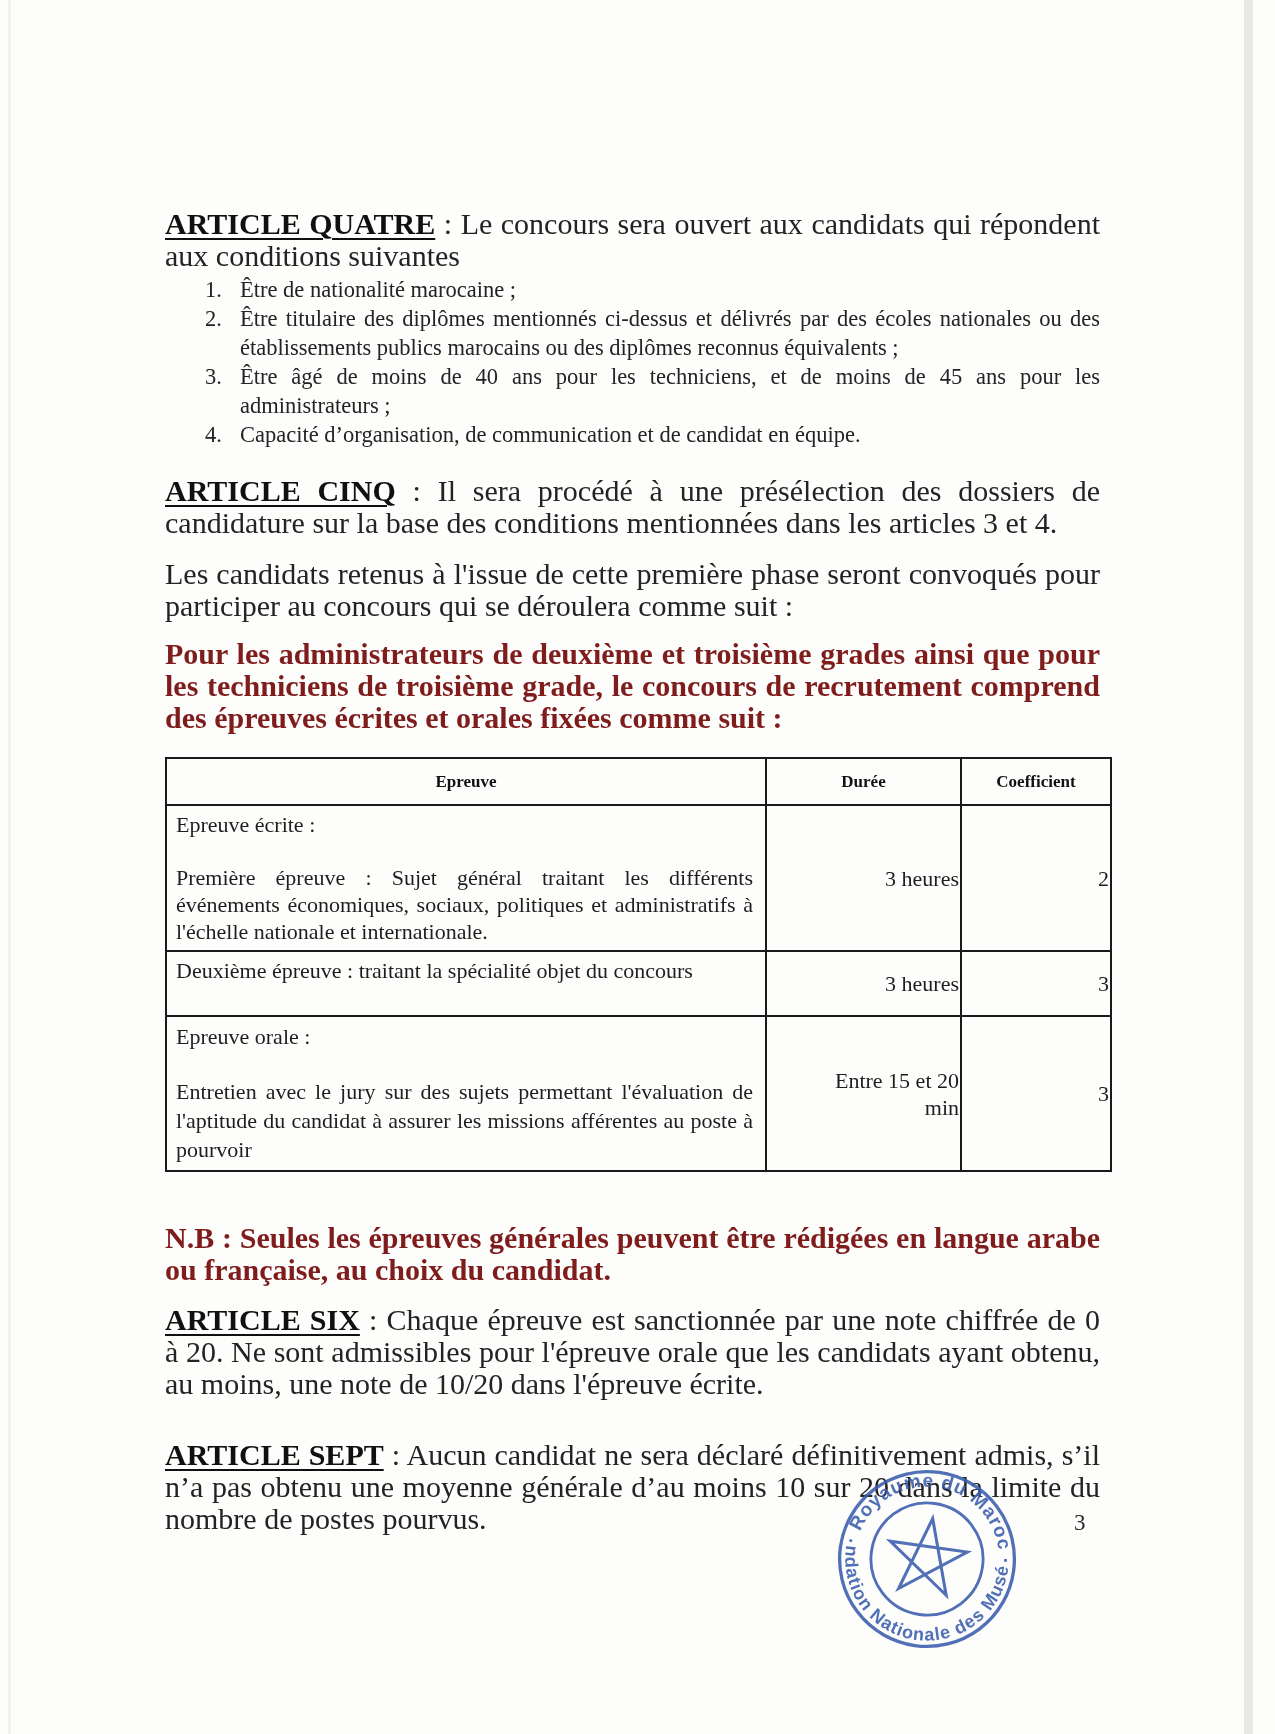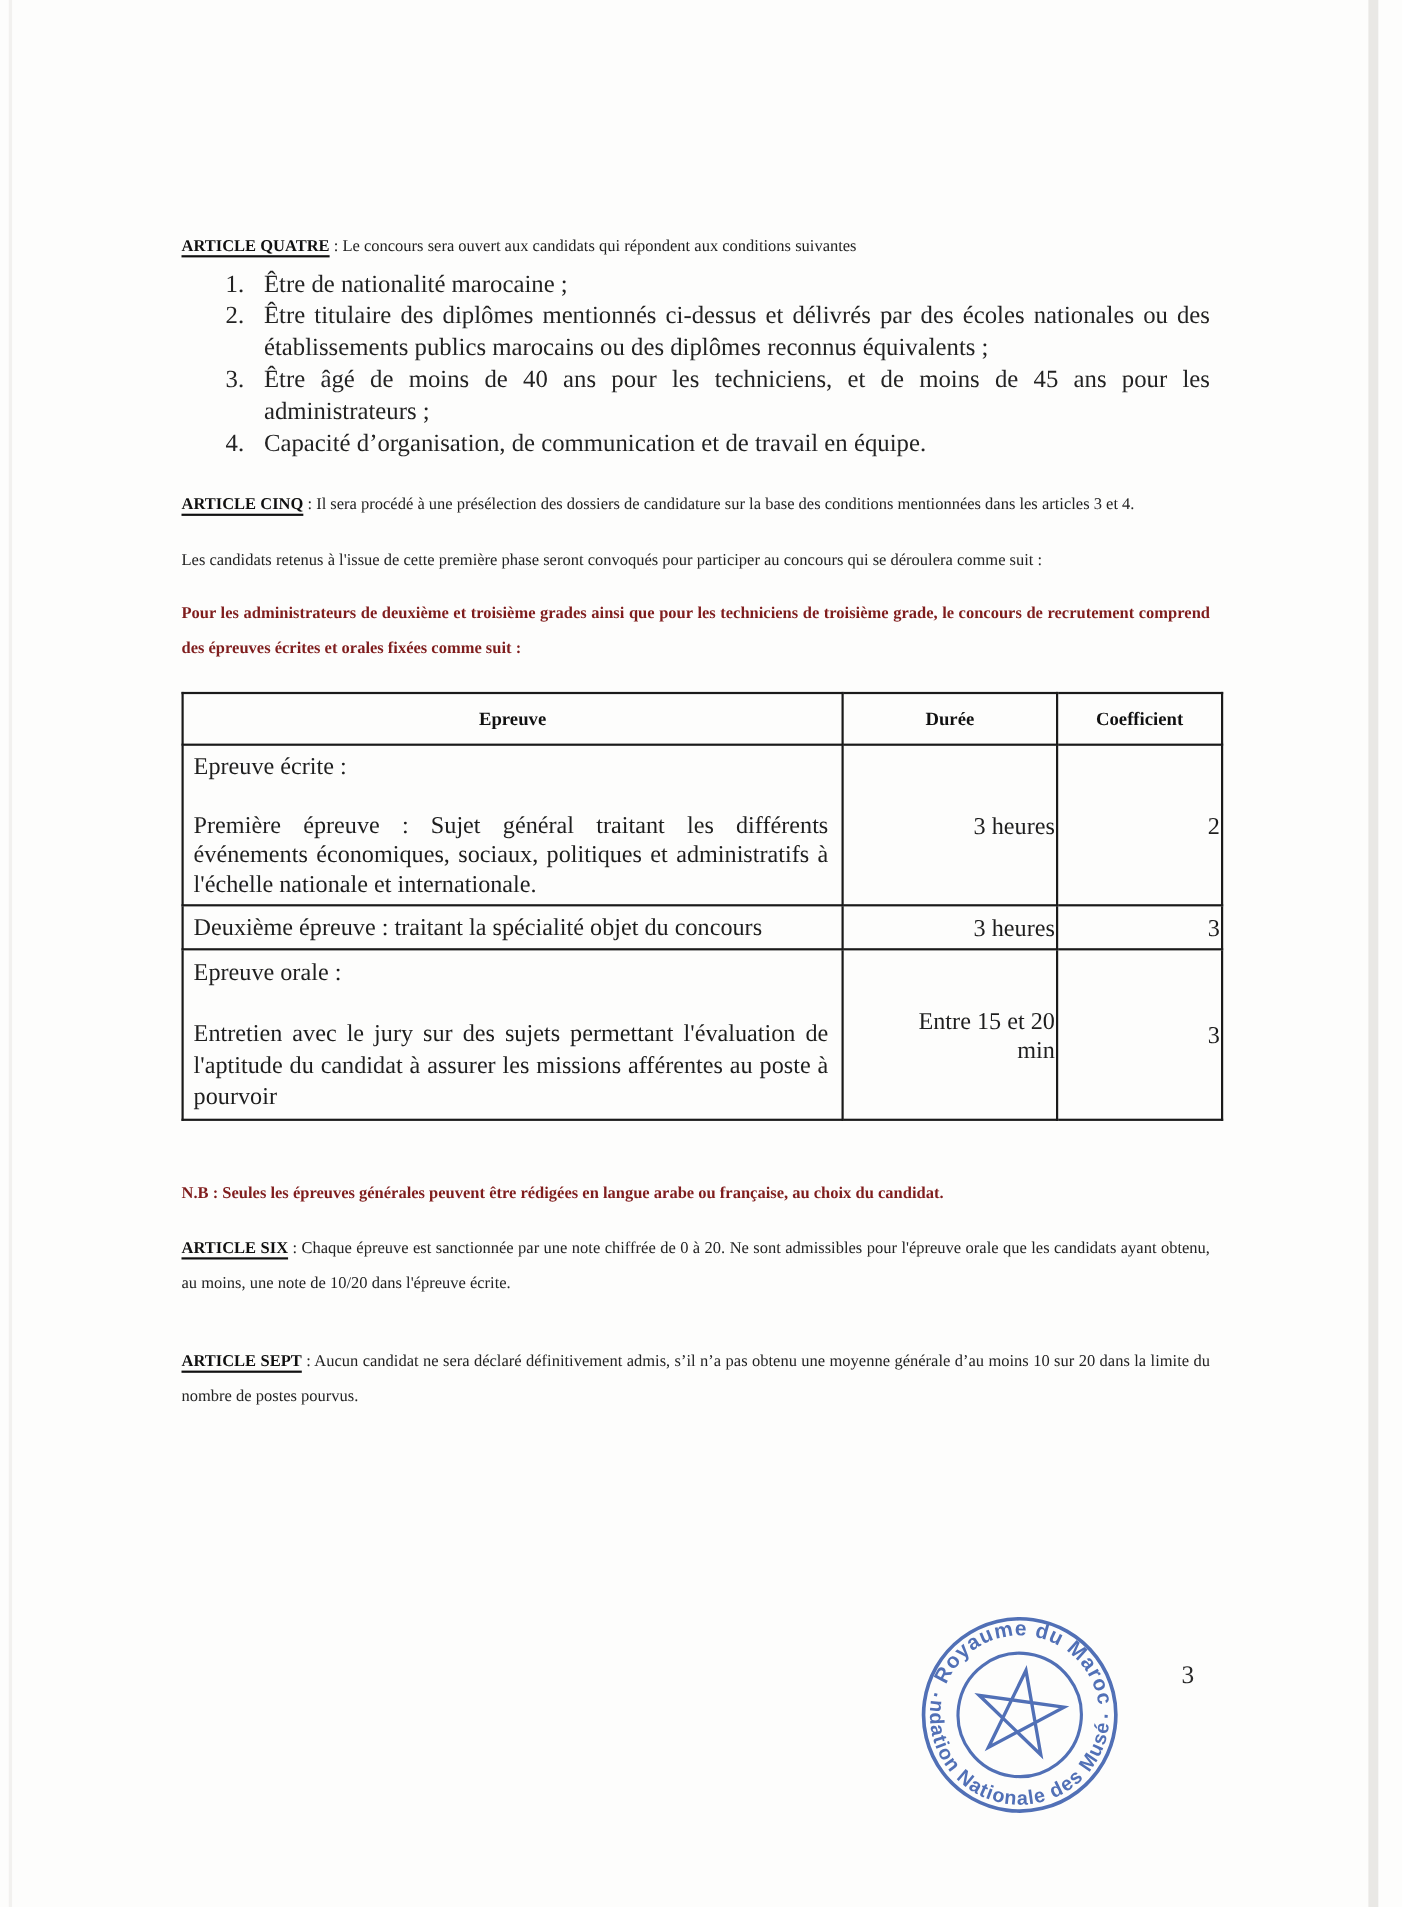--- a/index.html
+++ b/index.html
@@ -10,21 +10,21 @@
     font-family:"Liberation Serif", serif;
     color:#232323;
     overflow:hidden;
   }
   
   .scan-band-right { position:absolute; left:1244px; top:0; width:9px; height:100%; background:#e9e8e5; }
   .scan-line-left  { position:absolute; left:8px; top:0; width:3px; height:100%; background:#f2f1ef; }
 
   .content { position:absolute; left:165px; top:208px; width:935px; }
 
-  .para { margin:0; text-align:justify; font-size:15px; line-height:32px; }
+  .para { margin:0; text-align:justify; font-size:30px; line-height:32px; }
   .article-heading {
     font-weight:bold; color:#101010;
     text-decoration:underline;
     text-decoration-thickness:2px;
     text-underline-offset:4px;
   }
   .bold-para { font-weight:bold; color:#7f1d1d; }
 
   .cond-list { margin:3px 0 0 0; padding:0; list-style:none; }
   .cond-item { position:relative; padding-left:75px; text-align:justify; font-size:22.5px; line-height:29px; }
@@ -36,21 +36,21 @@
 
   table.exams-table {
     border-collapse:collapse; table-layout:fixed;
     width:945px; margin-top:23px;
     color:#1e1e1e;
   }
   .exams-table th, .exams-table td { border:2px solid #1a1a1a; }
   .exams-table th { font-size:17px; padding:8px 4px; text-align:center; color:#111; }
   .row-header { height:47px; }
   .row-1 { height:125px; }
-  .row-2 { height:40px; }
+  .row-2 { height:65px; }
   .row-3 { height:155px; }
   td.epreuve-cell { vertical-align:top; padding:5px 12px 5px 9px; font-size:22px; line-height:27px; }
   td.epreuve-cell .cell-detail { margin:0; text-align:justify; }
   .gap-line { height:26px; }
   .row-3 td.epreuve-cell { line-height:29px; }
   td.duree-cell, td.coef-cell { vertical-align:middle; text-align:right; font-size:22px; line-height:27px; }
   .duree-narrow { display:inline-block; max-width:125px; }
 
   .nb-para   { margin-top:50px; }
   .six-para  { margin-top:18px; }
@@ -67,21 +67,21 @@
   <div class="scan-band-right"></div>
 
   <div class="content">
 
     <p class="para"><span class="article-heading">ARTICLE QUATRE</span><span> : Le concours sera ouvert aux candidats qui répondent aux conditions suivantes</span></p>
 
     <ol class="cond-list">
       <li class="cond-item"><span class="cond-num">1.</span><span>Être de nationalité marocaine ;</span></li>
       <li class="cond-item"><span class="cond-num">2.</span><span>Être titulaire des diplômes mentionnés ci-dessus et délivrés par des écoles nationales ou des établissements publics marocains ou des diplômes reconnus équivalents ;</span></li>
       <li class="cond-item"><span class="cond-num">3.</span><span>Être âgé de moins de 40 ans pour les techniciens, et de moins de 45 ans pour les administrateurs ;</span></li>
-      <li class="cond-item"><span class="cond-num">4.</span><span>Capacité d’organisation, de communication et de travail en équipe.</span></li>
+      <li class="cond-item"><span class="cond-num">4.</span><span>Capacité d’organisation, de communication et de candidat en équipe.</span></li>
     </ol>
 
     <div class="spacer-cinq"></div>
     <p class="para"><span class="article-heading">ARTICLE CINQ</span><span> : Il sera procédé à une présélection des dossiers de candidature sur la base des conditions mentionnées dans les articles 3 et 4.</span></p>
 
     <div class="spacer-intro"></div>
     <p class="para">Les candidats retenus à l'issue de cette première phase seront convoqués pour participer au concours qui se déroulera comme suit :</p>
 
     <div class="spacer-bold"></div>
     <p class="para bold-para">Pour les administrateurs de deuxième et troisième grades ainsi que pour les techniciens de troisième grade, le concours de recrutement comprend des épreuves écrites et orales fixées comme suit :</p>

